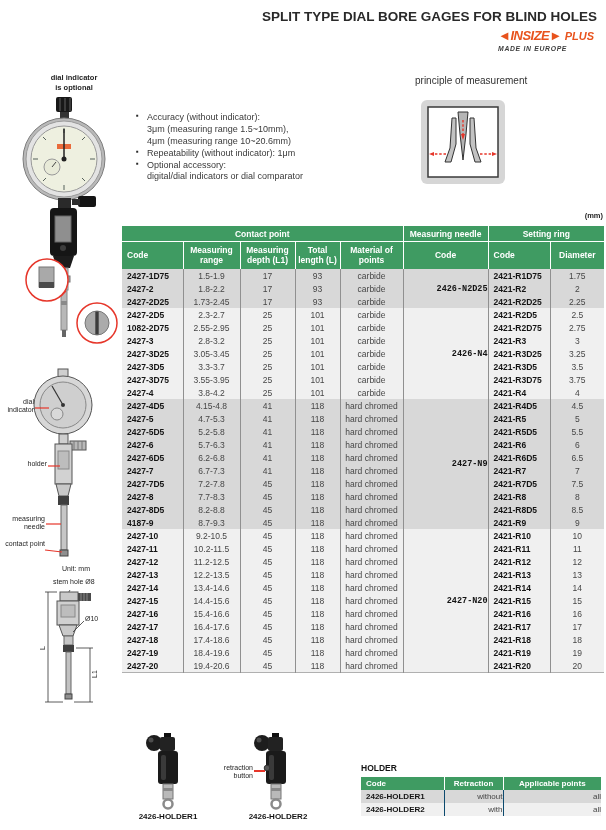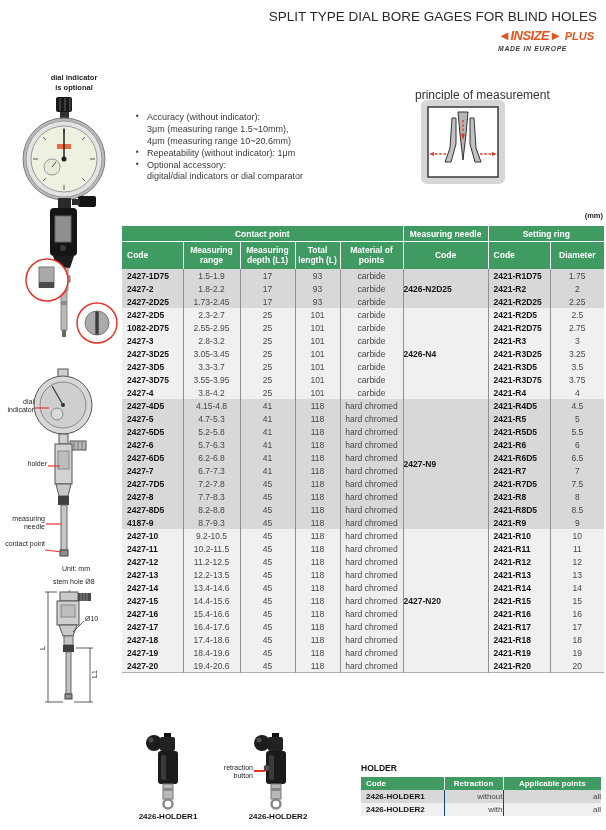--- a/index.html
+++ b/index.html
@@ -8,21 +8,21 @@
     --rowdark:#d8d8d8;
     --rowlight:#f0f0f0;
     --red:#e6362a;
   }
   html,body{margin:0;padding:0;}
   body{
     width:606px;height:830px;position:relative;background:#fff;overflow:hidden;
     font-family:"Liberation Sans",sans-serif;color:#222;
   }
   
-  .title{position:absolute;top:9px;right:9px;font-size:13.5px;font-weight:normal;color:#292929;white-space:nowrap;}
+  .title{position:absolute;top:9px;right:9px;font-size:13.5px;font-weight:bold;color:#292929;white-space:nowrap;}
   .logo{position:absolute;top:27px;right:12px;text-align:left;font-style:italic;font-weight:bold;color:var(--orange);line-height:1.05;}
   .logo-main{font-size:13px;letter-spacing:-0.5px;}
   .logo-plus{font-size:11px;margin-left:3px;}
   .logo-tag{font-size:6.8px;color:#3b3b3b;letter-spacing:0.7px;margin-top:1px;}
   
   .optional-note{position:absolute;left:24px;top:73px;width:100px;text-align:center;font-size:7.5px;font-weight:bold;color:#1e1e1e;line-height:1.3;}
   .gauge-photo{position:absolute;left:20px;top:95px;width:100px;height:250px;}
   .line-drawing{position:absolute;left:0;top:355px;width:120px;height:212px;}
   .lbl{position:absolute;font-size:7px;color:#1e1e1e;text-align:right;line-height:1.15;}
   .lbl-dial{left:2px;top:398px;width:32px;}
@@ -30,35 +30,35 @@
   .lbl-needle{left:0;top:515px;width:45px;}
   .lbl-contact{left:2px;top:540px;width:43px;}
   .dim-unit{position:absolute;left:62px;top:565px;font-size:7px;color:#1e1e1e;}
   .dim-stemhole{position:absolute;left:53px;top:578px;font-size:7px;color:#1e1e1e;}
   .dim-drawing{position:absolute;left:40px;top:590px;width:80px;height:118px;}
   
   .features{position:absolute;left:136px;top:112px;width:275px;font-size:9px;color:#3a3a3a;line-height:1.32;}
   .f-line{position:relative;padding-left:11px;}
   .f-first::before{content:"▪";position:absolute;left:0;top:-1px;font-size:8px;color:#2a2a2a;}
   
-  .principle-caption{position:absolute;left:415px;top:88px;font-size:12px;color:#333;}
+  .principle-caption{position:absolute;left:415px;top:75px;font-size:10px;color:#333;}
   .principle-box{position:absolute;left:421px;top:100px;width:84px;height:84px;}
   
   .unit-note{position:absolute;right:3px;top:211px;font-size:7.5px;font-weight:bold;color:#1e1e1e;}
   .main-table{position:absolute;left:122px;top:226px;width:482px;border-collapse:collapse;table-layout:fixed;border-bottom:1px solid #b0b0b0;}
   .main-table th{background:var(--green);color:#fff;font-size:8.5px;font-weight:bold;padding:0;border-left:1.5px solid #fff;}
   .main-table th:first-child{border-left:none;}
   .main-table tr.gh th{height:15px;border-bottom:1.5px solid #fff;}
   .main-table tr.ch th{height:27px;line-height:1.12;}
   .main-table th.tl{text-align:left;padding-left:5px;}
   .main-table td{font-size:8.5px;height:13px;padding:0;border-left:1px solid #909090;white-space:nowrap;overflow:hidden;}
   .main-table td:first-child{border-left:none;}
   .main-table td.l{text-align:left;padding-left:5px;font-weight:bold;color:#141414;}
   .main-table td.c{text-align:center;color:#464646;}
-  .main-table td.needle{text-align:left;font-weight:bold;color:#141414;vertical-align:middle;}
+  .main-table td.needle{text-align:right;font-weight:bold;color:#141414;vertical-align:middle;font-family:Liberation Mono, monospace;}
   .main-table tr.dark td{background:var(--rowdark);}
   .main-table tr.light td{background:var(--rowlight);}
   
   .holder-photo{position:absolute;width:60px;height:78px;}
   .holder-photo.h1{left:138px;top:733px;}
   .holder-photo.h2{left:246px;top:733px;}
   .holder-label{position:absolute;top:812px;width:96px;text-align:center;font-size:8px;font-weight:bold;color:#141414;}
   .holder-label.h1{left:120px;}
   .holder-label.h2{left:230px;}
   .callout{position:absolute;left:204px;top:764px;width:49px;font-size:7px;color:#1e1e1e;text-align:right;line-height:1.2;}

